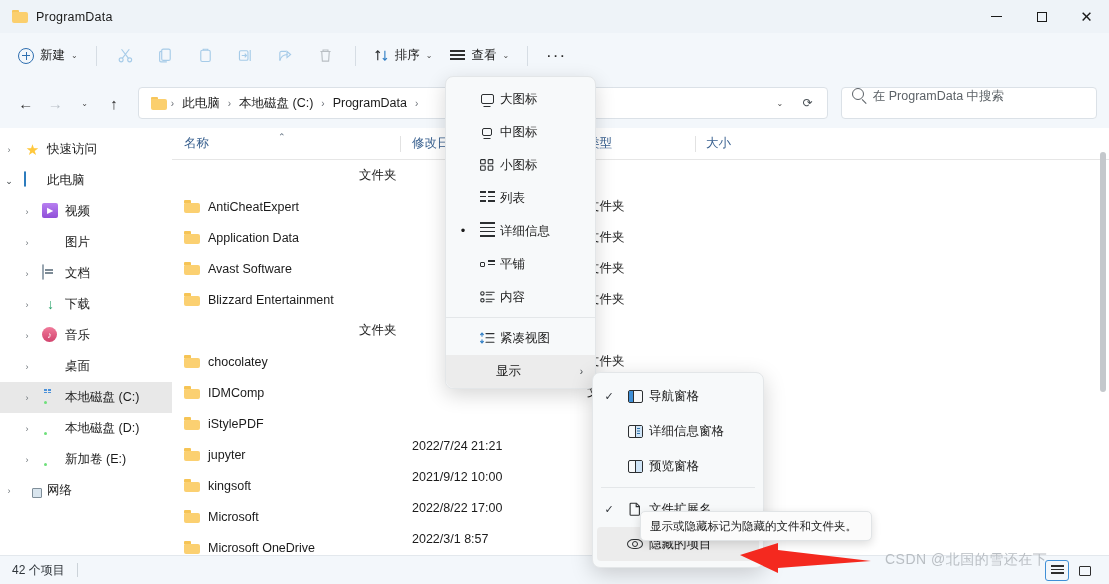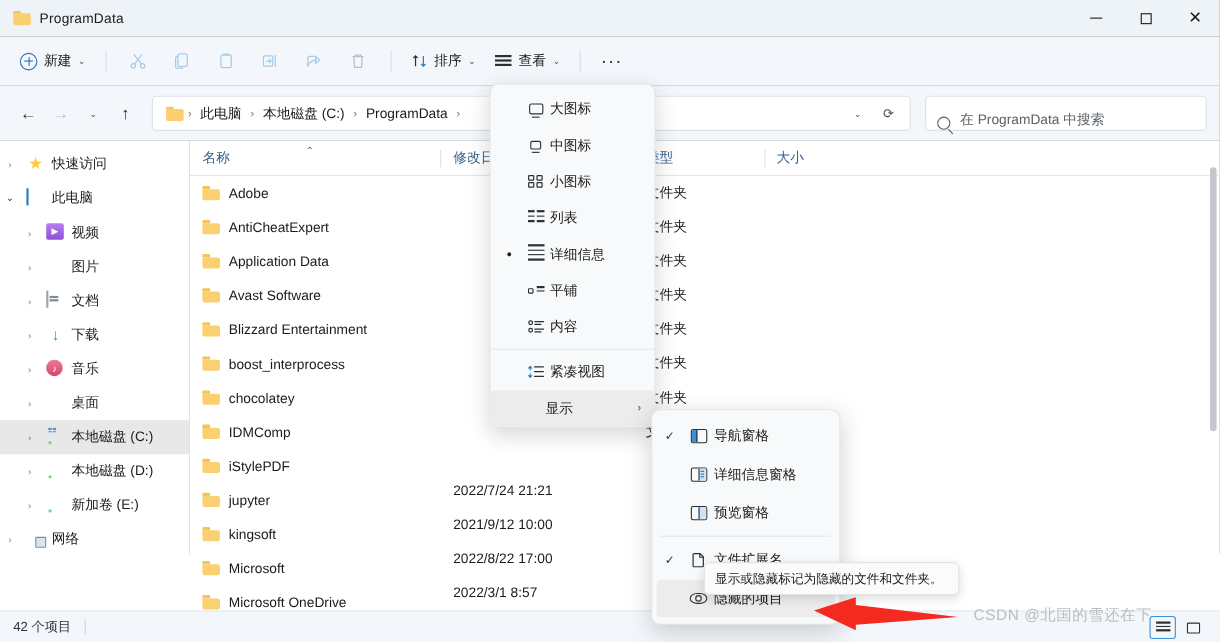--- a/index.html
+++ b/index.html
@@ -5,21 +5,21 @@
   * { box-sizing: border-box; margin: 0; padding: 0; }
   html, body {
     width: 1109px; height: 584px;
     font-family: "Liberation Sans", "DejaVu Sans", sans-serif;
     overflow: hidden;
     background: #ffffff;
   }
   #app {
     position: relative;
     width: 1109px; height: 504px;
-    background: #404040;
+    background: #be185d;
   }
 
   
   .titlebar {
     position: absolute; left: 0; top: 0; width: 1109px; height: 33px;
     background: #eef3f8;
     display: flex; align-items: center;
   }
   .titlebar-tab {
     display: flex; align-items: center; gap: 8px;
@@ -100,21 +100,21 @@
   .crumb { font-size: 12.5px; color: #1b1b1b; padding: 2px 5px; border-radius: 3px; }
   .crumb-sep { font-size: 10px; color: #6b7077; }
   .ab-right { display: flex; align-items: center; gap: 2px; }
   .ab-ico {
     width: 26px; height: 26px; border-radius: 3px;
     display: flex; align-items: center; justify-content: center; color: #4c5358; font-size: 12px;
   }
   .searchbox {
     margin-left: 11px; height: 32px; width: 278px;
     background: #fff; border: 1px solid #dbe1e7; border-radius: 4px;
-    display: flex; align-items: flex-end; padding: 0 10px; gap: 9px;
+    display: flex; align-items: flex-start; padding: 0 10px; gap: 9px;
   }
   .search-ico {
     width: 12px; height: 12px; border: 1.4px solid #5b6167; border-radius: 50%;
     position: relative; flex: none;
   }
   .search-ico::after {
     content: ""; position: absolute; right: -4px; bottom: -3px;
     width: 6px; height: 1.4px; background: #5b6167; transform: rotate(45deg);
   }
   .search-ph { font-size: 12.5px; color: #5c6267; }
@@ -531,24 +531,20 @@
       <div class="col col-type">
         <span>类型</span>
       </div>
       <div class="col col-size">
         <span>大小</span>
       </div>
     </div>
 
     <div class="rows">
       <div class="row">
-        <div class="cell cell-name">
-            <span class="rowfolder"></span>
-            <span>Adobe</span>
-          </div>
         <div class="cell cell-date">
             <span></span>
           </div>
         <div class="cell cell-type">
             <span>文件夹</span>
           </div>
         <div class="cell cell-size">
             <span></span>
           </div>
       </div>
@@ -606,24 +602,20 @@
             <span></span>
           </div>
         <div class="cell cell-type">
             <span>文件夹</span>
           </div>
         <div class="cell cell-size">
             <span></span>
           </div>
       </div>
       <div class="row">
-        <div class="cell cell-name">
-            <span class="rowfolder"></span>
-            <span>boost_interprocess</span>
-          </div>
         <div class="cell cell-date">
             <span></span>
           </div>
         <div class="cell cell-type">
             <span>文件夹</span>
           </div>
         <div class="cell cell-size">
             <span></span>
           </div>
       </div>

